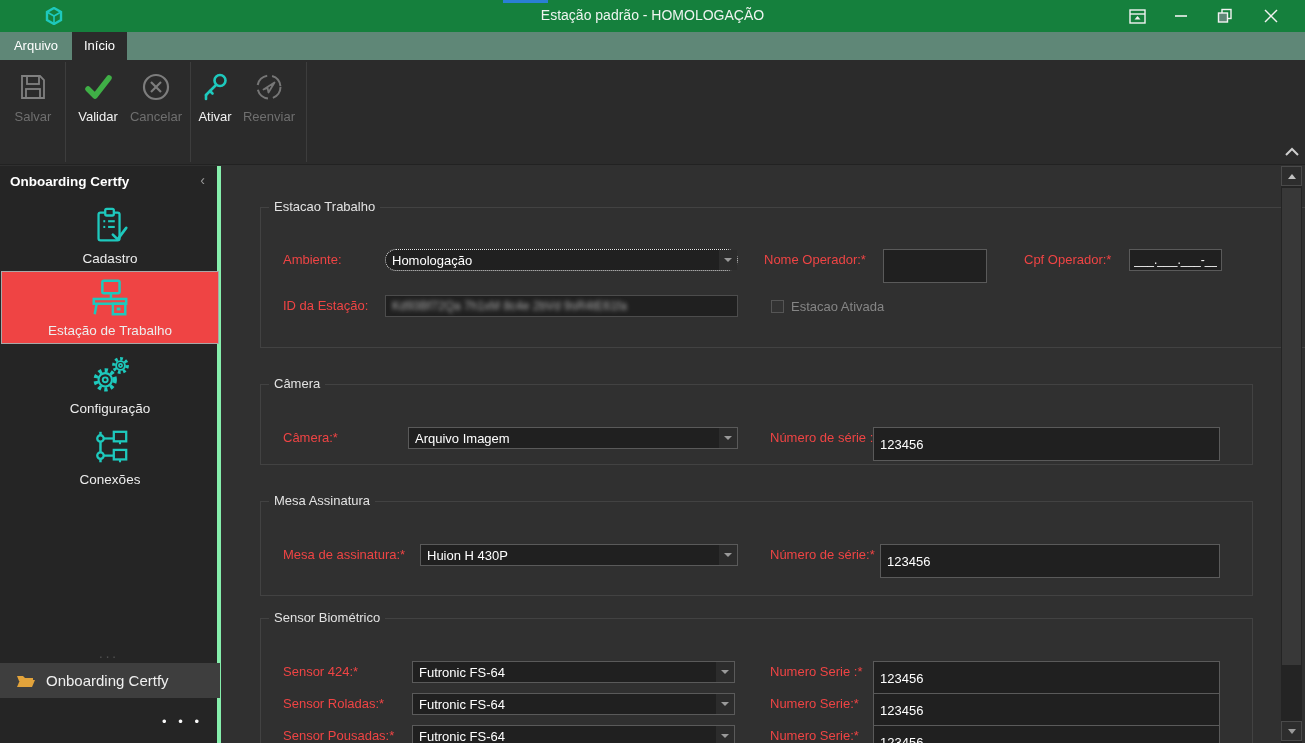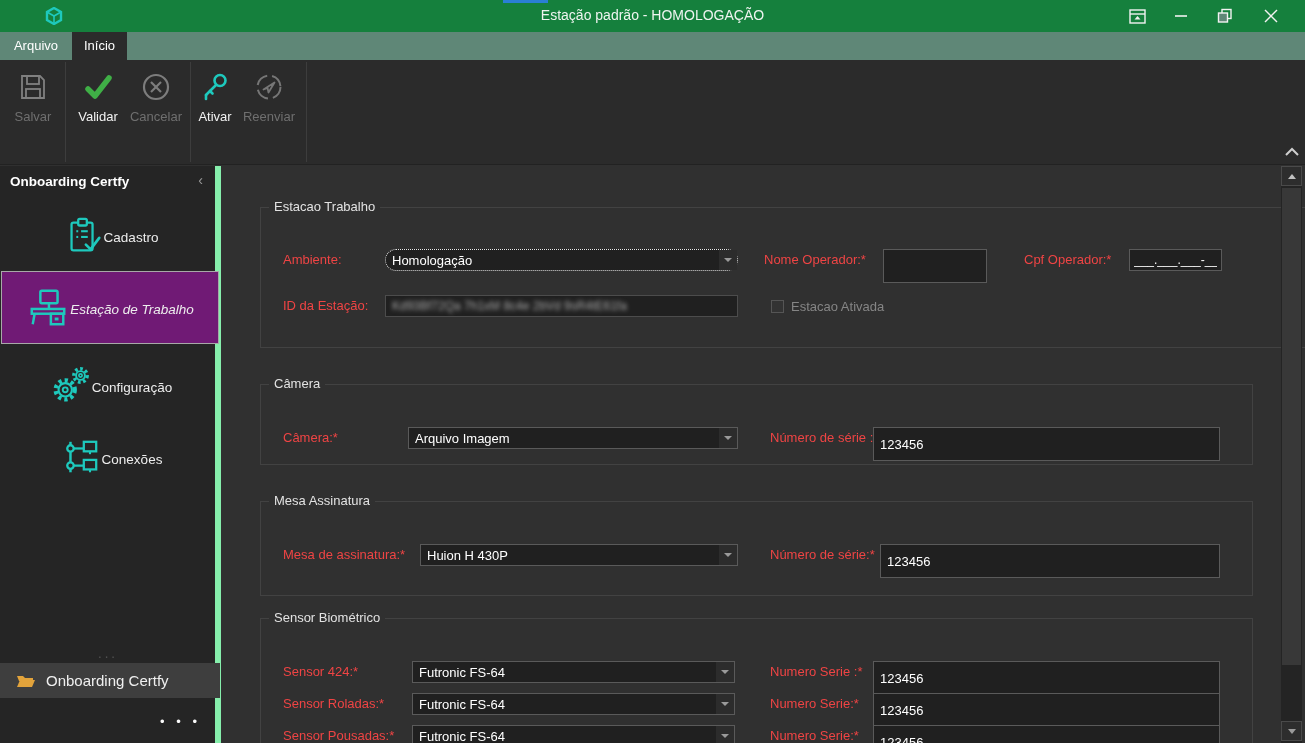--- a/index.html
+++ b/index.html
@@ -23,25 +23,25 @@
   .ribbon { position:absolute; left:0; top:60px; width:1305px; height:105px; background:#2b2b2b; border-bottom:1px solid #222; }
   .rsep { position:absolute; top:2px; height:100px; width:1px; background:#3d3d3d; }
   .rbtn { position:absolute; top:6px; width:56px; height:76px; display:flex; flex-direction:column; align-items:center; justify-content:flex-start; }
   .rbtn .ricon { width:34px; height:34px; margin-top:4px; display:flex; align-items:center; justify-content:center; }
   .rbtn .rlabel { font-size:13px; margin-top:5px; color:#f2f2f2; white-space:nowrap; }
   .rbtn.disabled .rlabel { color:#6f6f6f; }
   .rgrouplabel { position:absolute; top:145px; font-size:13px; color:#c9c9c9; text-align:center; }
   .ribbon-collapse { position:absolute; top:86px; left:1284px; width:16px; height:12px; }
 
   
-  .sidebar { position:absolute; left:0; top:166px; width:221px; height:577px; background:#252525; border-right:6px solid #86efac; }
+  .sidebar { position:absolute; left:0; top:166px; width:221px; height:577px; background:#252525; border-right:4px solid #86efac; }
   .sb-header { position:absolute; left:10px; top:8px; font-size:13.5px; font-weight:bold; color:#ffffff; }
   .sb-collapse { position:absolute; right:12px; top:6px; font-size:14px; color:#9a9a9a; }
-  .sb-item { position:absolute; left:1px; width:218px; height:73px; display:flex; flex-direction:row; align-items:center; justify-content:center; border:1px solid transparent; }
-  .sb-item.selected { background:#701a75; border:1px solid #a8a8a8;font-style:italic; }
+  .sb-item { position:absolute; left:1px; width:218px; height:73px; display:flex; flex-direction:column; align-items:center; justify-content:center; border:1px solid transparent; }
+  .sb-item.selected { background:#ef4444; border:1px solid #a8a8a8; }
   .sb-item .sb-label { font-size:13.5px; color:#ededed; margin-top:4px; }
   .sb-grip { position:absolute; left:0; width:100%; top:482px; text-align:center; font-size:14px; color:#505050; letter-spacing:2px; }
   .sb-footer { position:absolute; left:0; top:497px; width:220px; height:35px; background:#3e3e3e; display:flex; align-items:center; }
   .sb-footer .sb-footer-label { font-size:15px; color:#f0f0f0; margin-left:10px; }
   .sb-dots { position:absolute; right:14px; top:548px; font-size:13px; color:#fafafa; letter-spacing:4px; }
 
   
   .main { position:absolute; left:222px; top:166px; width:1083px; height:577px; background:#303030; }
   .scrollbar { position:absolute; left:1281px; top:166px; width:21px; height:577px; background:#242424; }
   .sb-btn { position:absolute; left:0; width:21px; height:20px; background:#2d2d2d; border:1px solid #4a4a4a; display:flex; align-items:center; justify-content:center; }

